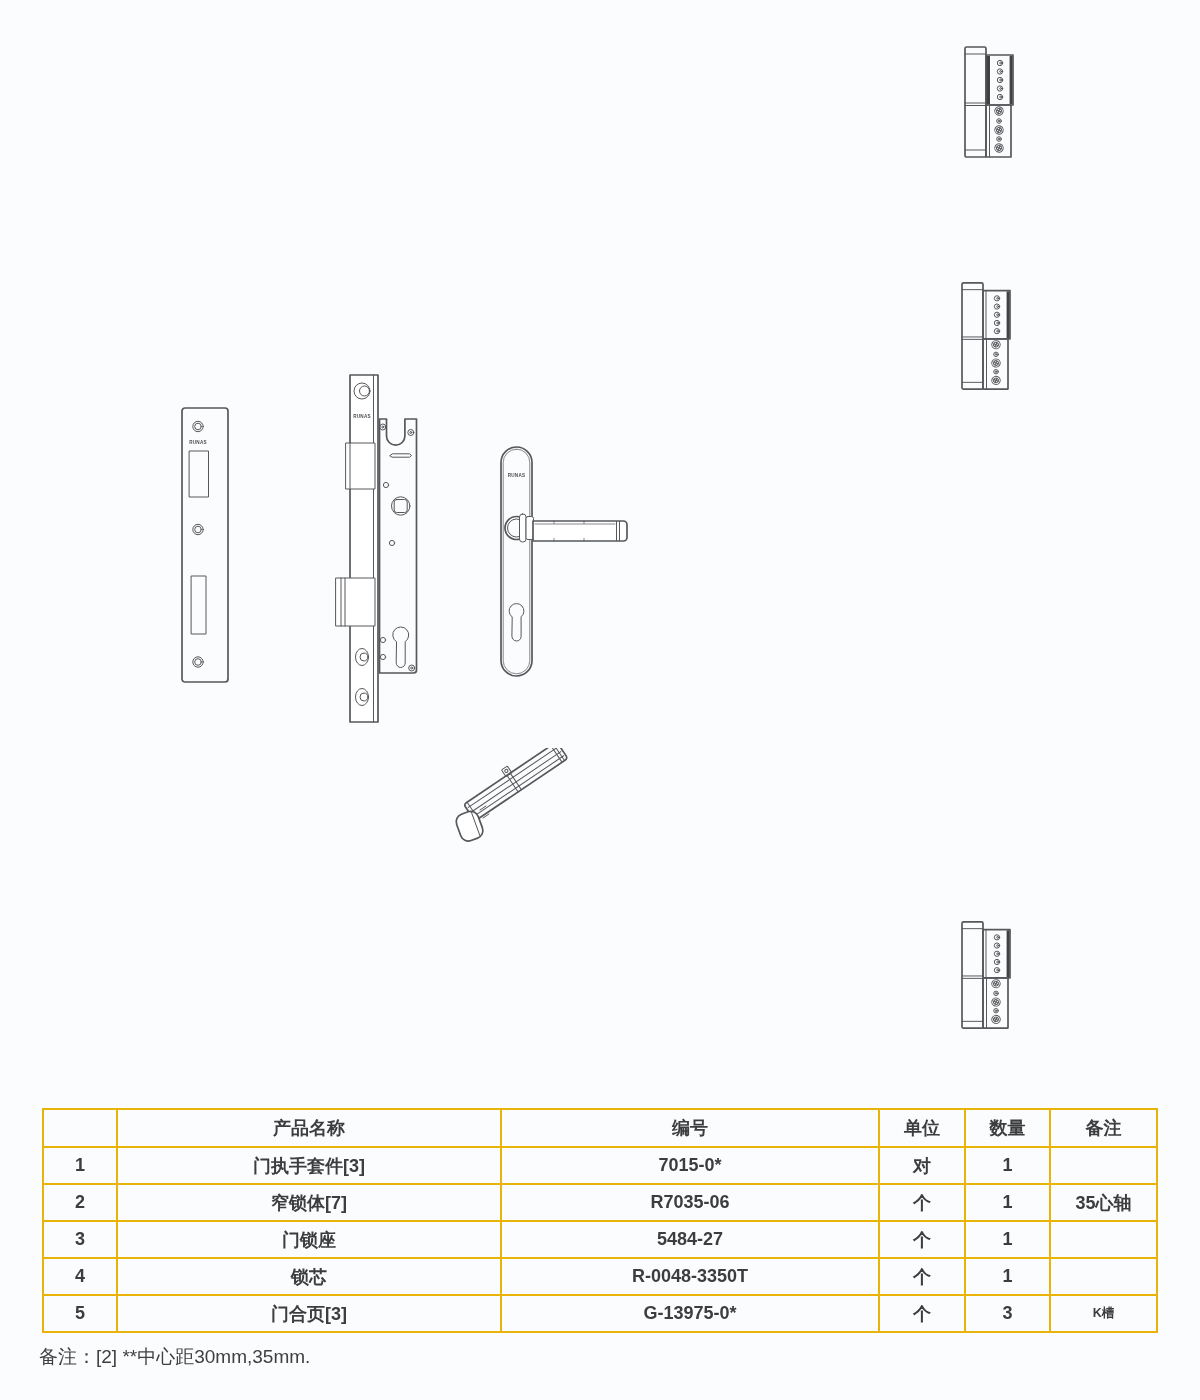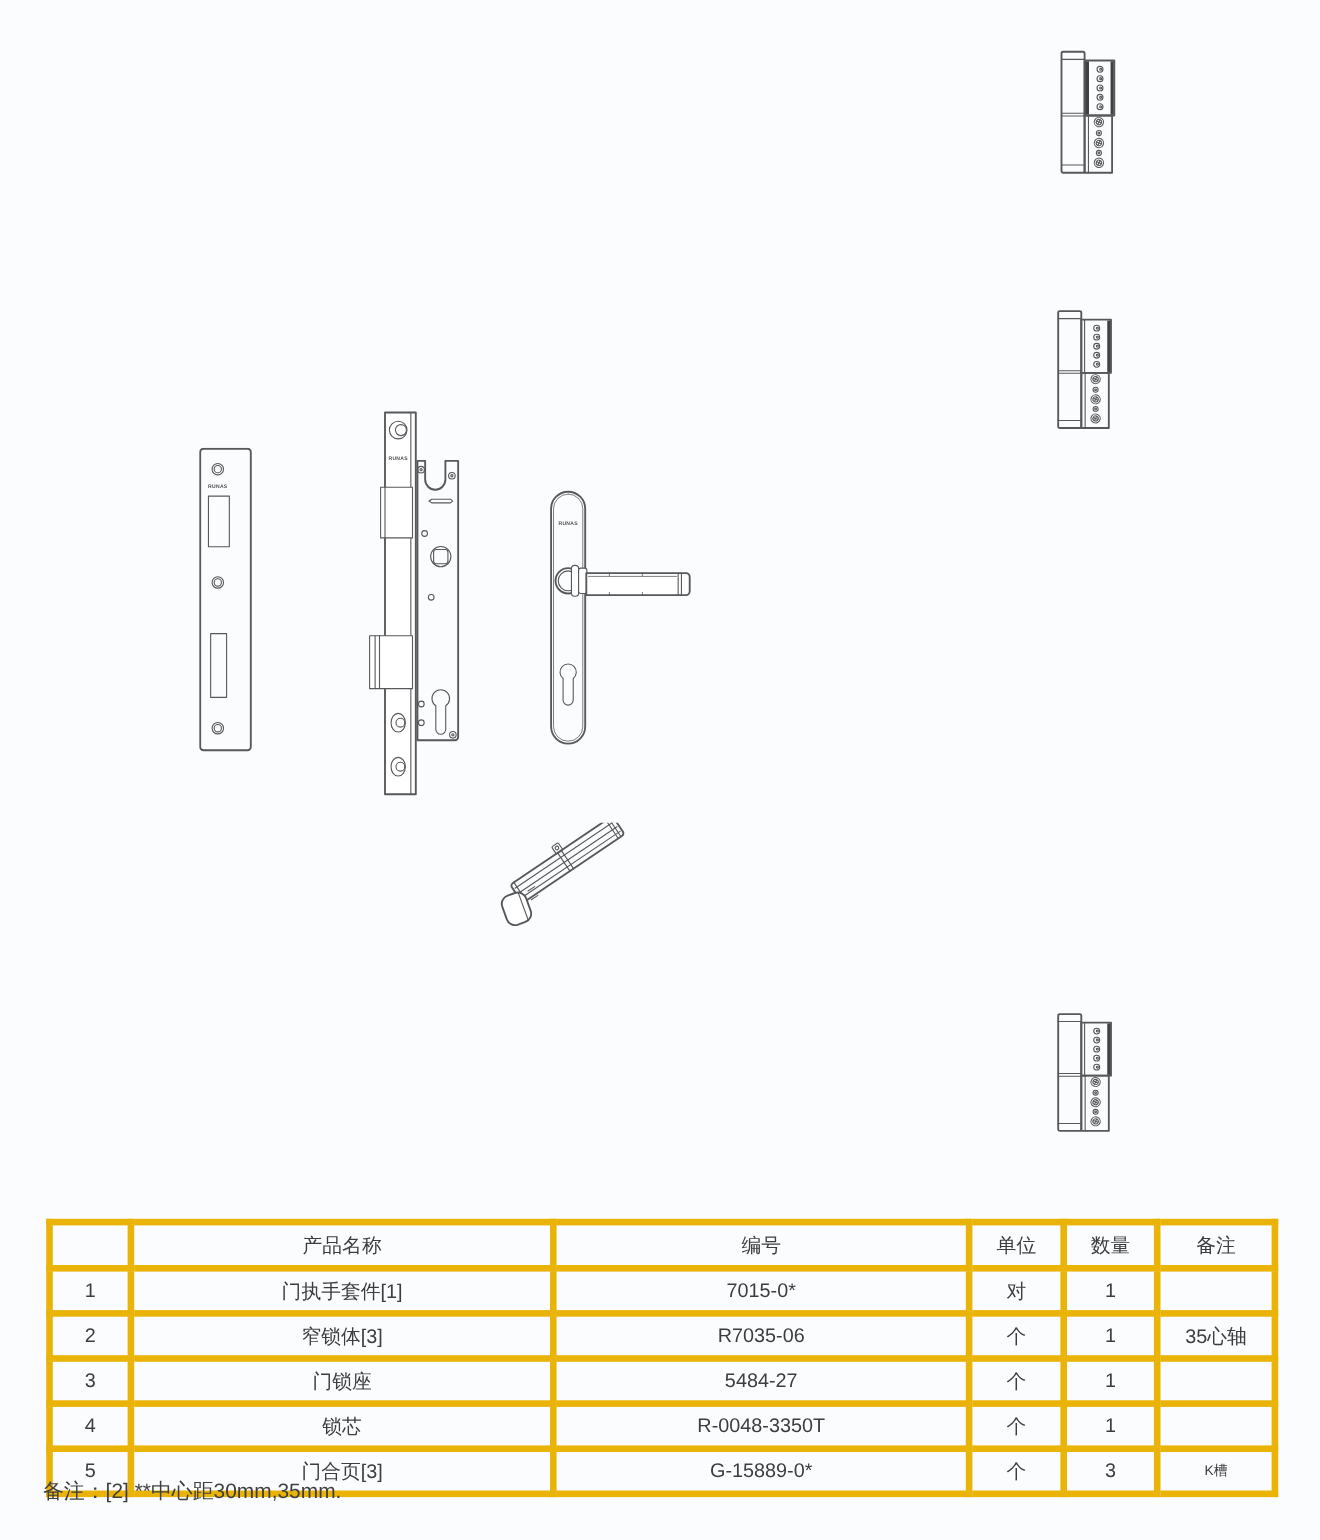--- a/index.html
+++ b/index.html
@@ -27,23 +27,23 @@
   }
   
   .spec-table{
     position:absolute;left:42px;top:1108px;
     width:1114px;
     border-collapse:collapse;table-layout:fixed;
     font-size:18px;color:#3c3d3e;
     background:transparent;
   }
   .spec-table th,.spec-table td{
-    border:6px solid #eab308;
+    border:2px solid #eab308;
     padding:0;text-align:center;vertical-align:middle;
-    font-weight:normal;
+    font-weight:bold;
     height:35px;
     overflow:hidden;white-space:nowrap;
   }
   .spec-table thead th{height:36px;}
   .spec-table .note-small{font-size:12.5px;}
   
   .notes{
     position:absolute;left:39px;top:1342px;
     display:flex;align-items:center;
     font-size:19px;line-height:29px;color:#3e3f40;
@@ -301,29 +301,29 @@
         <th>产品名称</th>
         <th>编号</th>
         <th>单位</th>
         <th>数量</th>
         <th>备注</th>
       </tr>
     </thead>
     <tbody>
       <tr>
         <td>1</td>
-        <td>门执手套件[1]</td>
+        <td>门执手套件[3]</td>
         <td>7015-0*</td>
         <td>对</td>
         <td>1</td>
         <td></td>
       </tr>
       <tr>
         <td>2</td>
-        <td>窄锁体[3]</td>
+        <td>窄锁体[7]</td>
         <td>R7035-06</td>
         <td>个</td>
         <td>1</td>
         <td>35心轴</td>
       </tr>
       <tr>
         <td>3</td>
         <td>门锁座</td>
         <td>5484-27</td>
         <td>个</td>
@@ -334,21 +334,21 @@
         <td>4</td>
         <td>锁芯</td>
         <td>R-0048-3350T</td>
         <td>个</td>
         <td>1</td>
         <td></td>
       </tr>
       <tr>
         <td>5</td>
         <td>门合页[3]</td>
-        <td>G-15889-0*</td>
+        <td>G-13975-0*</td>
         <td>个</td>
         <td>3</td>
         <td class="note-small">K槽</td>
       </tr>
     </tbody>
   </table>
 
   <div class="notes">
     <span class="notes-label">备注：</span>
     <div class="notes-lines">

